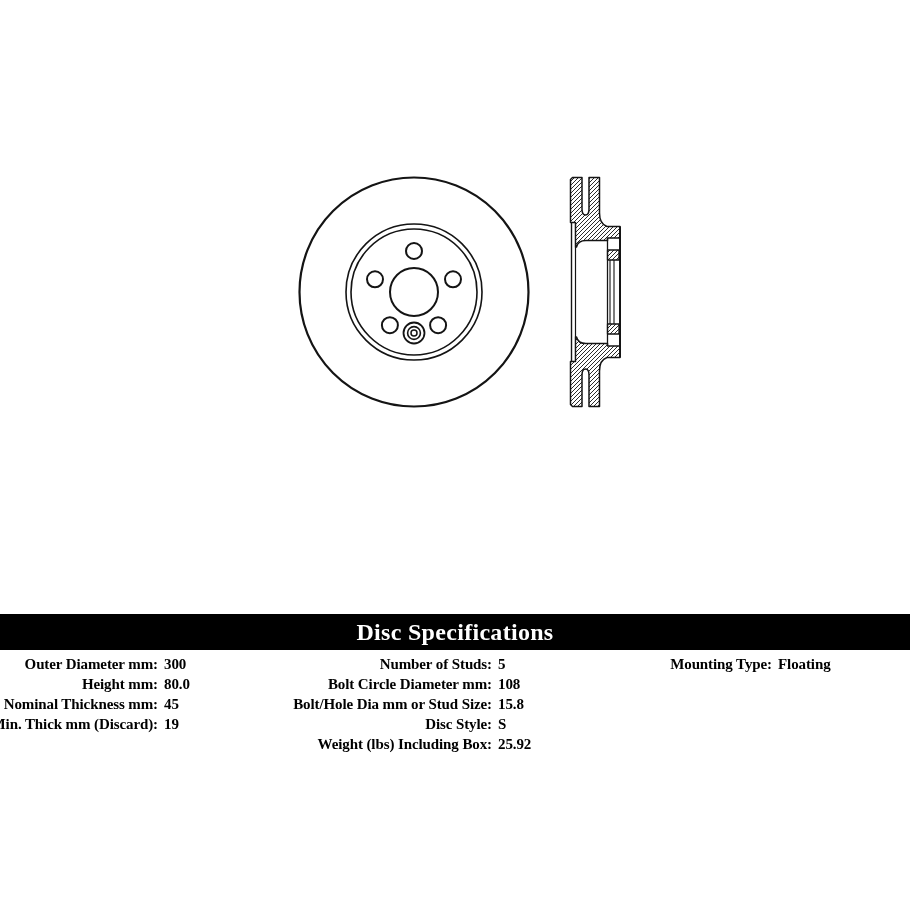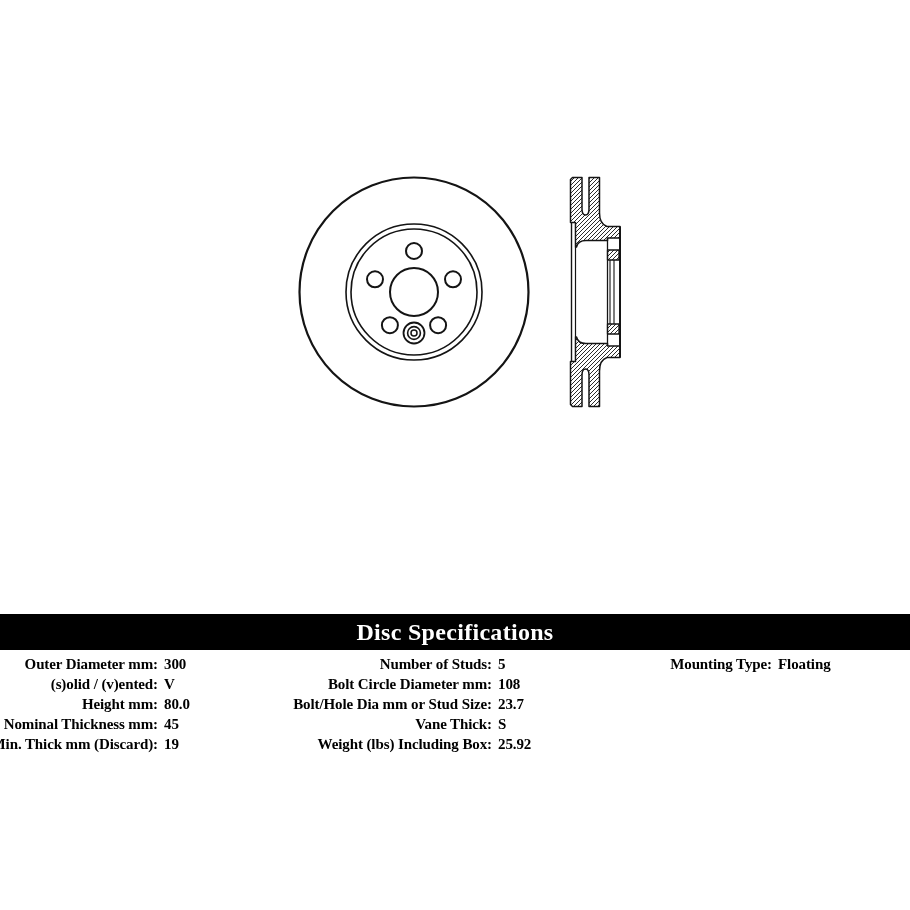--- a/index.html
+++ b/index.html
@@ -87,24 +87,20 @@
   <div class="banner">
     <span>Disc Specifications</span>
   </div>
 
   <div class="spec-col col-left">
     <div class="spec-row">
       <span class="lab">Outer Diameter mm:</span>
       <span class="val">300</span>
     </div>
     <div class="spec-row">
-      <span class="lab">(s)olid / (v)ented:</span>
-      <span class="val">V</span>
-    </div>
-    <div class="spec-row">
       <span class="lab">Height mm:</span>
       <span class="val">80.0</span>
     </div>
     <div class="spec-row">
       <span class="lab">Nominal Thickness mm:</span>
       <span class="val">45</span>
     </div>
     <div class="spec-row">
       <span class="lab">Min. Thick mm (Discard):</span>
       <span class="val">19</span>
@@ -115,24 +111,24 @@
     <div class="spec-row">
       <span class="lab">Number of Studs:</span>
       <span class="val">5</span>
     </div>
     <div class="spec-row">
       <span class="lab">Bolt Circle Diameter mm:</span>
       <span class="val">108</span>
     </div>
     <div class="spec-row">
       <span class="lab">Bolt/Hole Dia mm or Stud Size:</span>
-      <span class="val">23.7</span>
+      <span class="val">15.8</span>
     </div>
     <div class="spec-row">
-      <span class="lab">Vane Thick:</span>
+      <span class="lab">Disc Style:</span>
       <span class="val">S</span>
     </div>
     <div class="spec-row">
       <span class="lab">Weight (lbs) Including Box:</span>
       <span class="val">25.92</span>
     </div>
   </div>
 
   <div class="spec-col col-right">
     <div class="spec-row">

